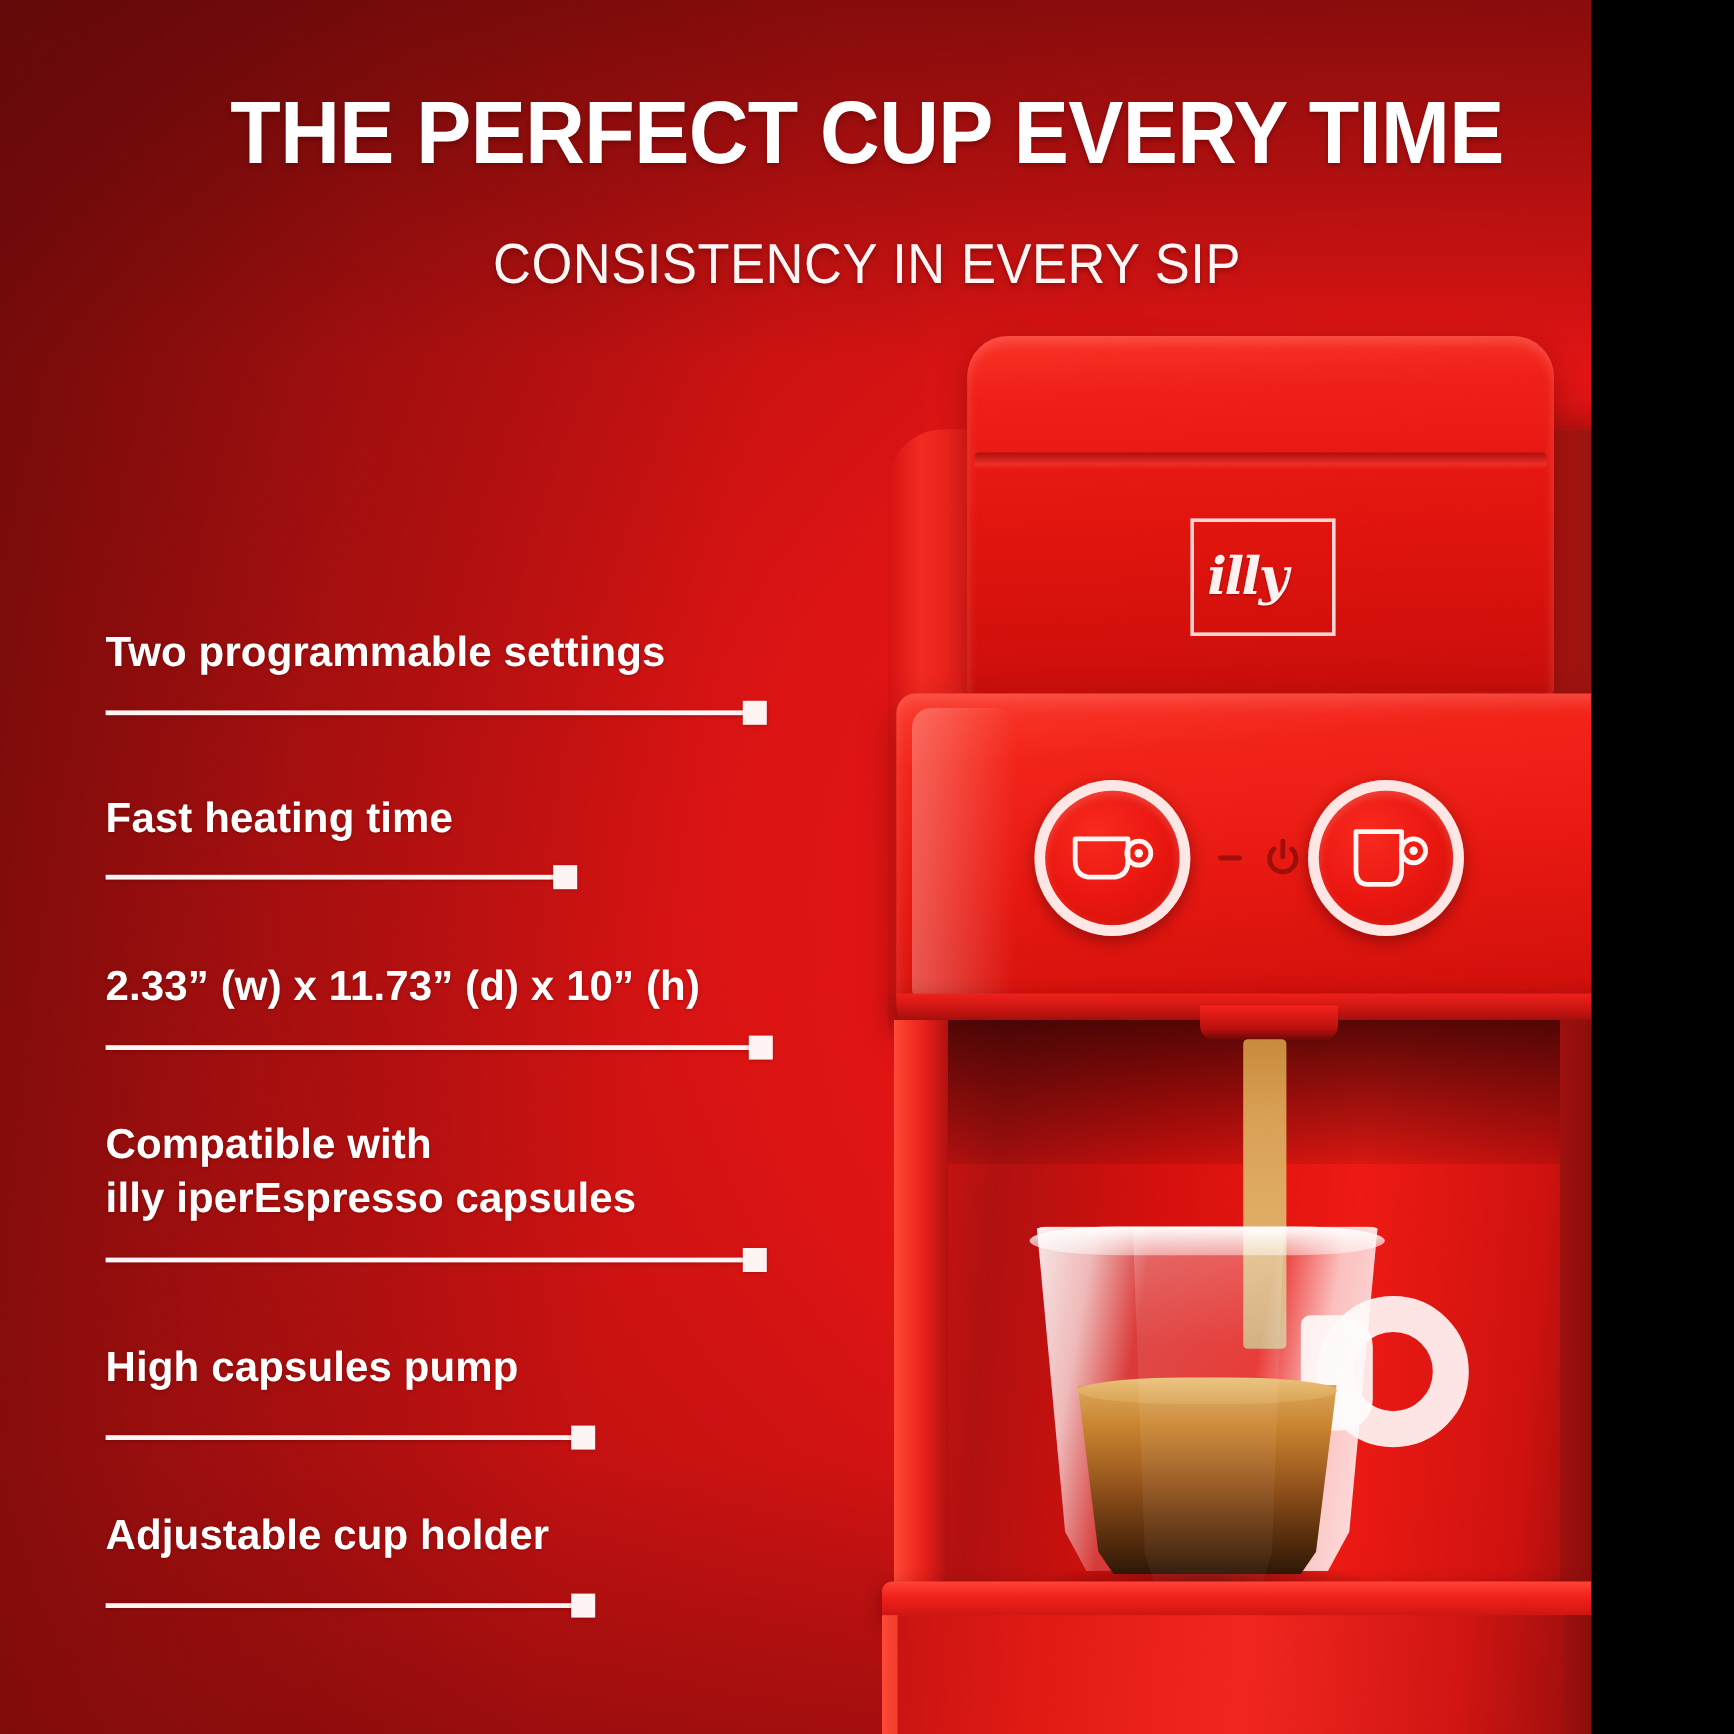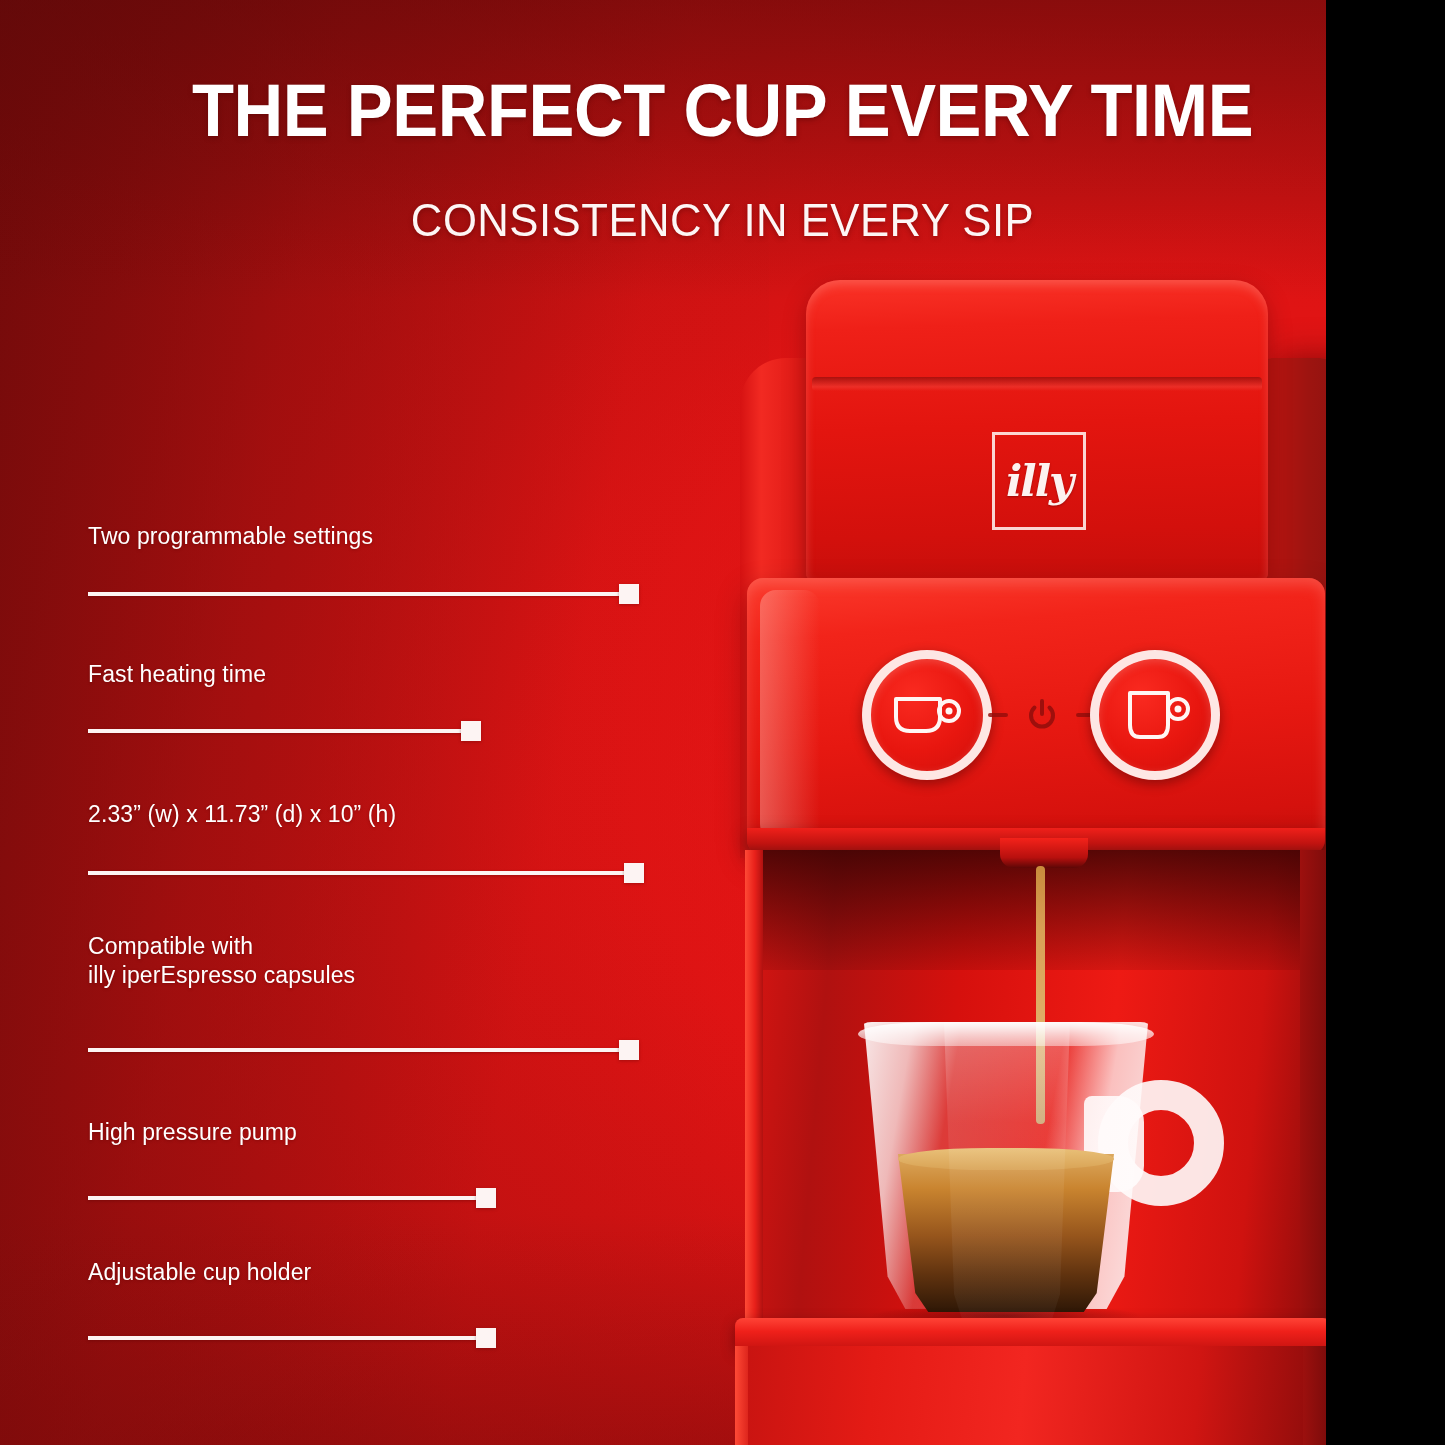--- a/index.html
+++ b/index.html
@@ -39,36 +39,36 @@
     color:#fdf6f5;font-size:47px;line-height:1;font-weight:400;
     letter-spacing:.5px;transform:scaleX(.93);transform-origin:50% 50%;
     text-shadow:0 2px 5px rgba(80,0,0,.40);
     white-space:nowrap;
   }
 
   
   #features{position:absolute;left:0;top:0;width:700px;height:1445px;}
   .feature{position:absolute;left:88px;}
   .feature .flabel{
-    color:#ffffff;font-size:23px;line-height:1.28;font-weight:400;
+    color:#ffffff;font-size:35px;line-height:1.28;font-weight:700;
     letter-spacing:.1px;white-space:pre-line;
     text-shadow:0 1px 3px rgba(90,0,0,.40);
   }
   .rule{
     position:absolute;left:88px;height:4px;background:#fdf4f3;
     box-shadow:0 1px 3px rgba(80,0,0,.35);
   }
   .rule .cap{
     position:absolute;right:-9px;top:-8px;width:20px;height:20px;
     background:#fdf4f3;box-shadow:0 1px 3px rgba(80,0,0,.35);
   }
 
   
   #machine{position:absolute;left:0;top:0;width:1445px;height:1445px;pointer-events:none;}
-  .mpart{position:absolute;}
+  .mpart{position:absolute;padding-left:27px;}
 
   
   #wing-left{
     left:740px;top:358px;width:96px;height:500px;
     background:linear-gradient(90deg,#d61212 0%,#f22a22 22%,#e01a16 62%,#a51010 100%);
     border-radius:46px 10px 0 0;
   }
   #wing-right{
     left:1262px;top:358px;width:104px;height:500px;
     background:linear-gradient(90deg,#bf1410 0%,#9d1410 45%,#841110 100%);
@@ -275,21 +275,21 @@
 
     <div class="feature" style="top:932px">
       <div class="flabel">Compatible with
 illy iperEspresso capsules</div>
     </div>
     <div class="rule" id="rule4" style="top: 1048px; width: 542px;">
       <span class="cap"></span>
     </div>
 
     <div class="feature" style="top:1118px">
-      <div class="flabel">High pressure pump</div>
+      <div class="flabel">High capsules pump</div>
     </div>
     <div class="rule" id="rule5" style="top: 1196px; width: 399px;">
       <span class="cap"></span>
     </div>
 
     <div class="feature" style="top:1258px">
       <div class="flabel">Adjustable cup holder</div>
     </div>
     <div class="rule" id="rule6" style="top: 1336px; width: 399px;">
       <span class="cap"></span>

